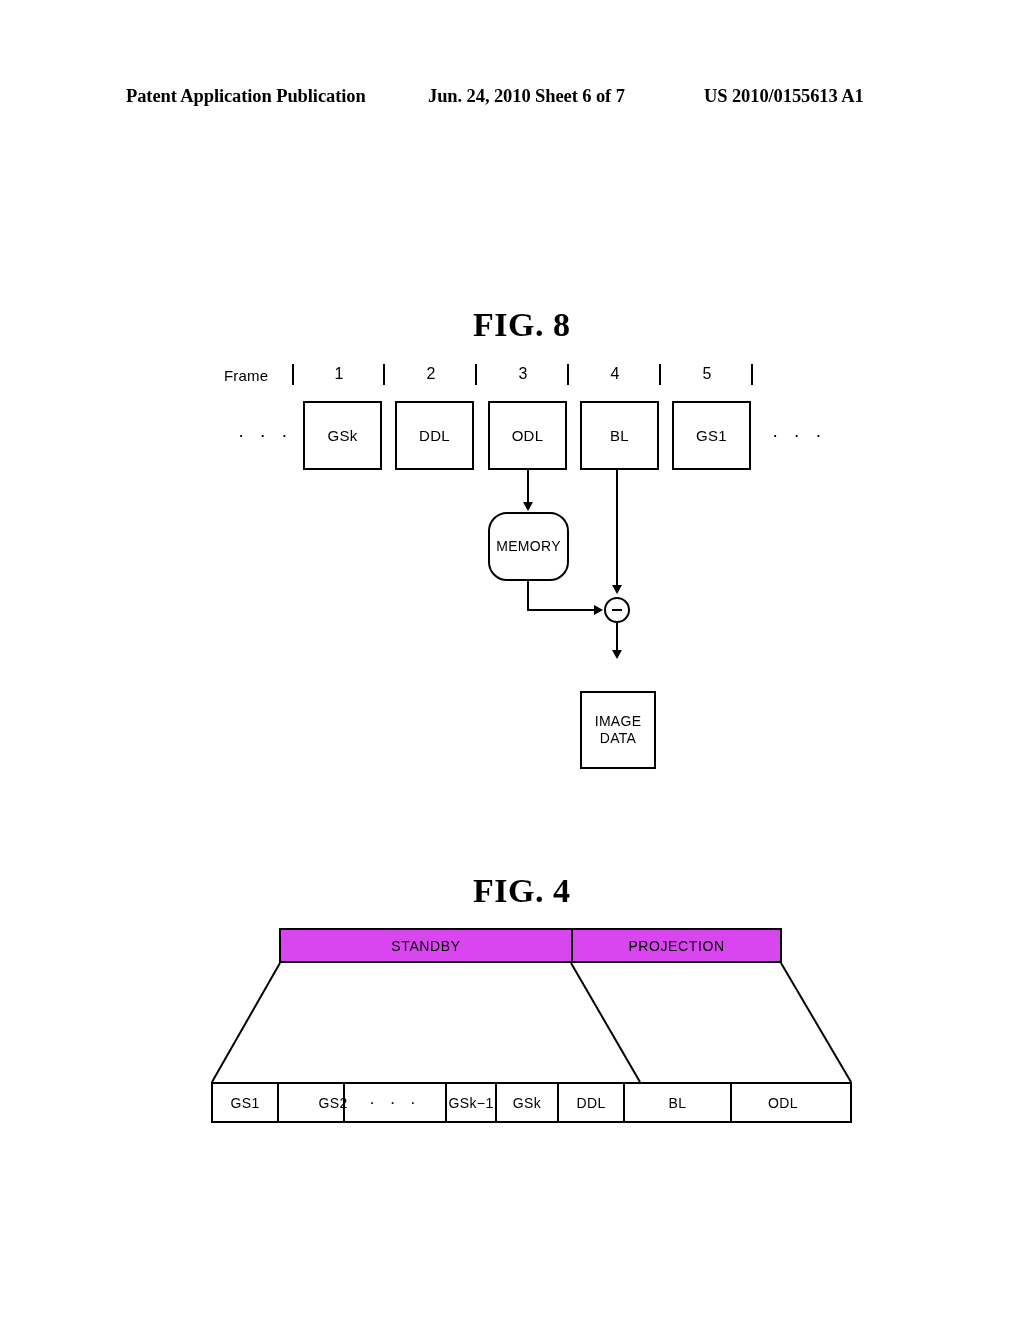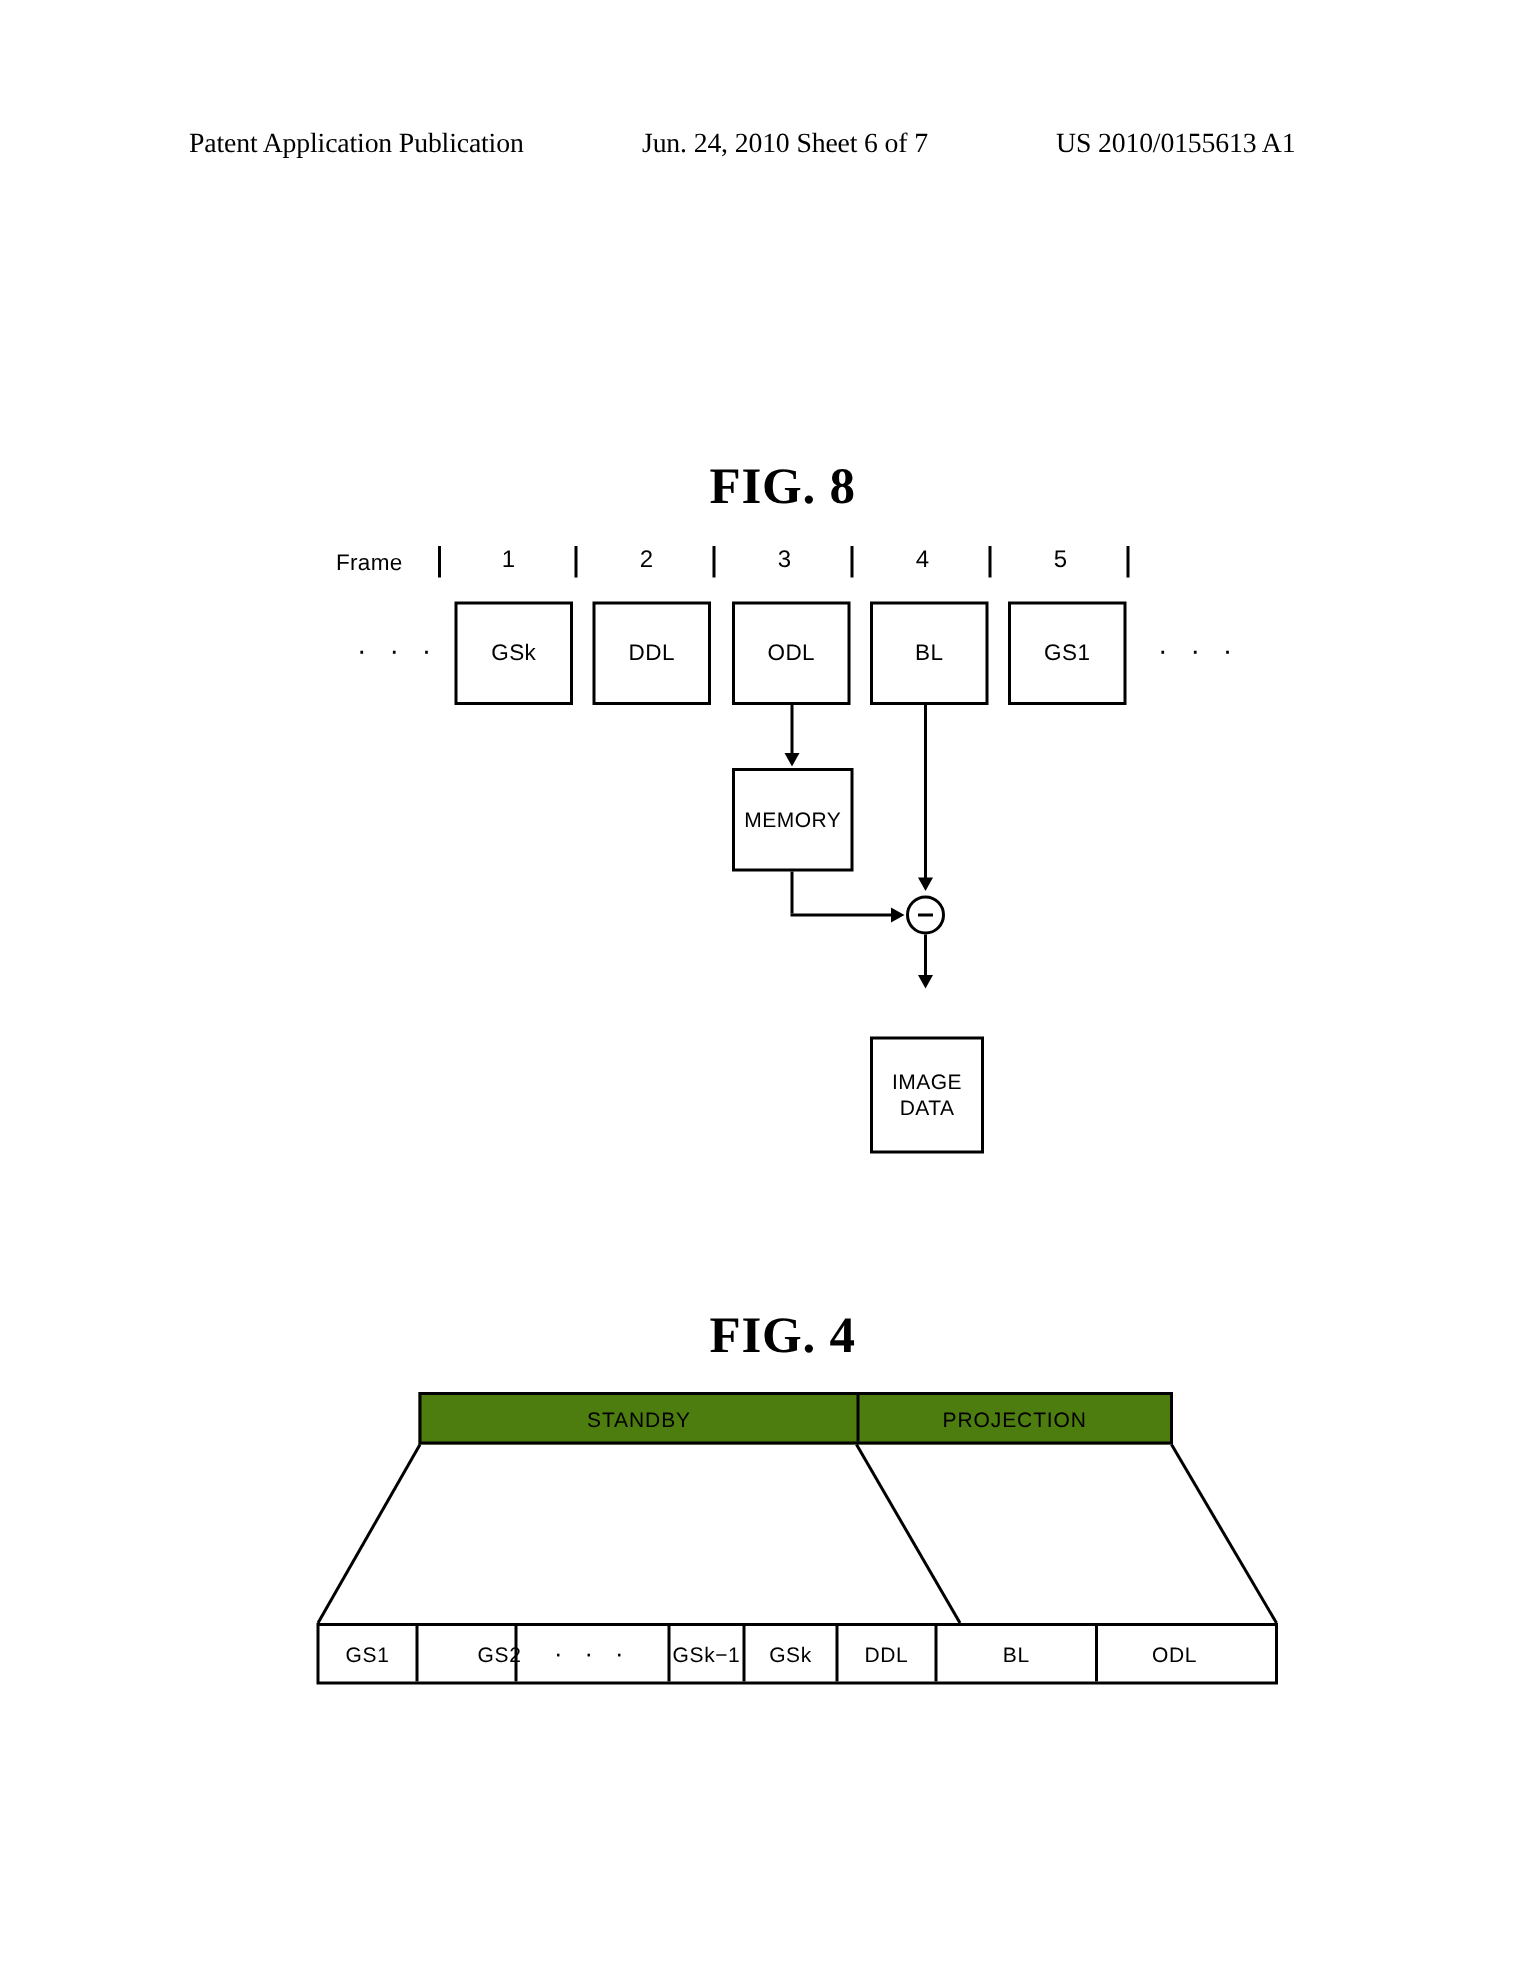--- a/index.html
+++ b/index.html
@@ -17,21 +17,21 @@
   }
 
   
   .page-header {
     position: absolute;
     top: 86px;
     left: 0;
     width: 828px;
     height: 26px;
     font-family: "Liberation Serif", serif;
-    font-weight: normal;
+    font-weight: bold;
     font-size: 18.5px;
     letter-spacing: -0.1px;
     color: #000;
   }
   .hdr-left   { position: absolute; left: 126px; top: 0; white-space: nowrap; }
   .hdr-center { position: absolute; left: 428px; top: 0; white-space: nowrap; }
   .hdr-right  { position: absolute; left: 704px; top: 0; white-space: nowrap; }
 
   
   .fig-title {
@@ -104,21 +104,21 @@
     box-sizing: border-box;
     display: flex;
     flex-direction: column;
     align-items: center;
     justify-content: center;
     background: #fff;
     font-size: 14px;
     letter-spacing: 0.3px;
     line-height: 1.25;
   }
-  #memory-box     { left: 488px; top: 512px; width: 81px; height: 69px; }
+  #memory-box     { left: 488px; top: 512px; width: 81px; height: 69px; border-radius: 19px; }
   #imagedata-box  { left: 580px; top: 659px; width: 76px; height: 78px; margin-top: 32px; }
 
   .vline { position: absolute; width: 2px; background: #000; }
   .hline { position: absolute; height: 2px; background: #000; }
 
   .arrowhead-down {
     position: absolute;
     width: 0; height: 0;
     border-left: 5px solid transparent;
     border-right: 5px solid transparent;
@@ -160,21 +160,21 @@
 
   #mode-bar {
     position: absolute;
     left: 279px;
     top: 928px;
     width: 503px;
     height: 35px;
     border: 2px solid #000;
     box-sizing: border-box;
     display: flex;
-    background: #4d7c0f;
+    background: #d946ef;
   }
   .mode-cell {
     display: flex;
     align-items: center;
     justify-content: center;
     font-size: 14px;
     letter-spacing: 0.6px;
     box-sizing: border-box;
   }
   #mode-standby   { width: 292px; border-right: 2px solid #000; }

